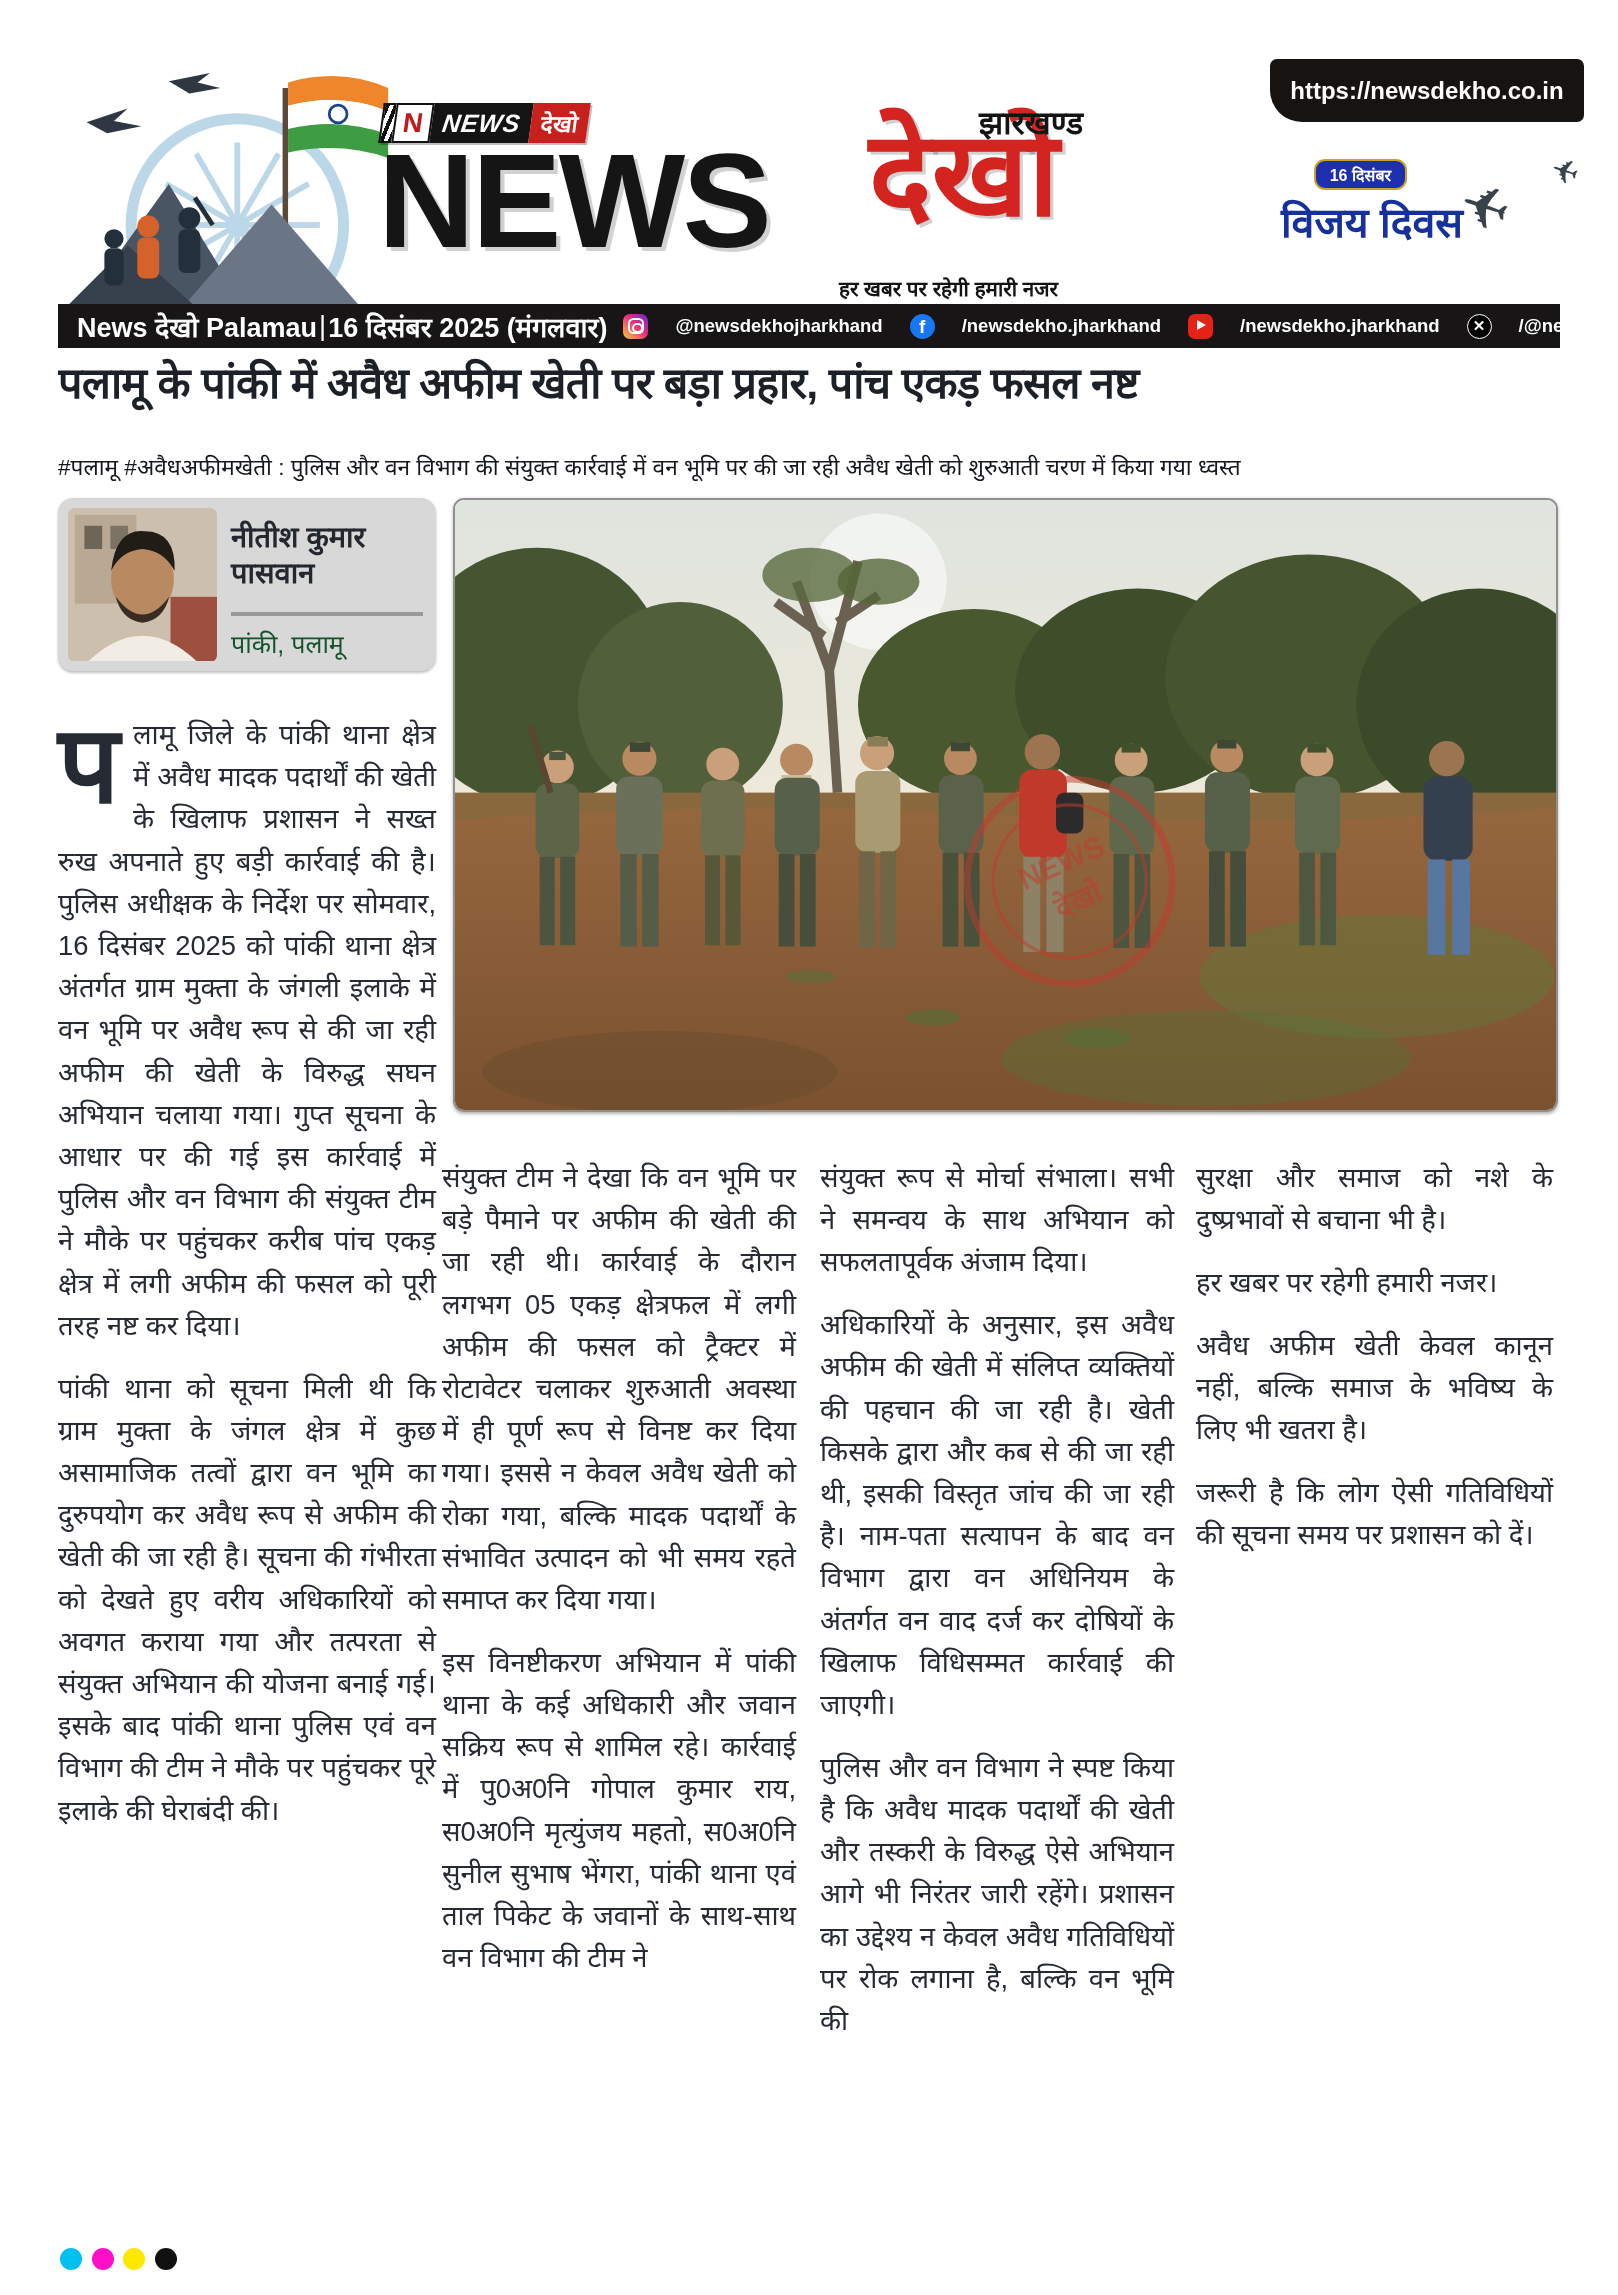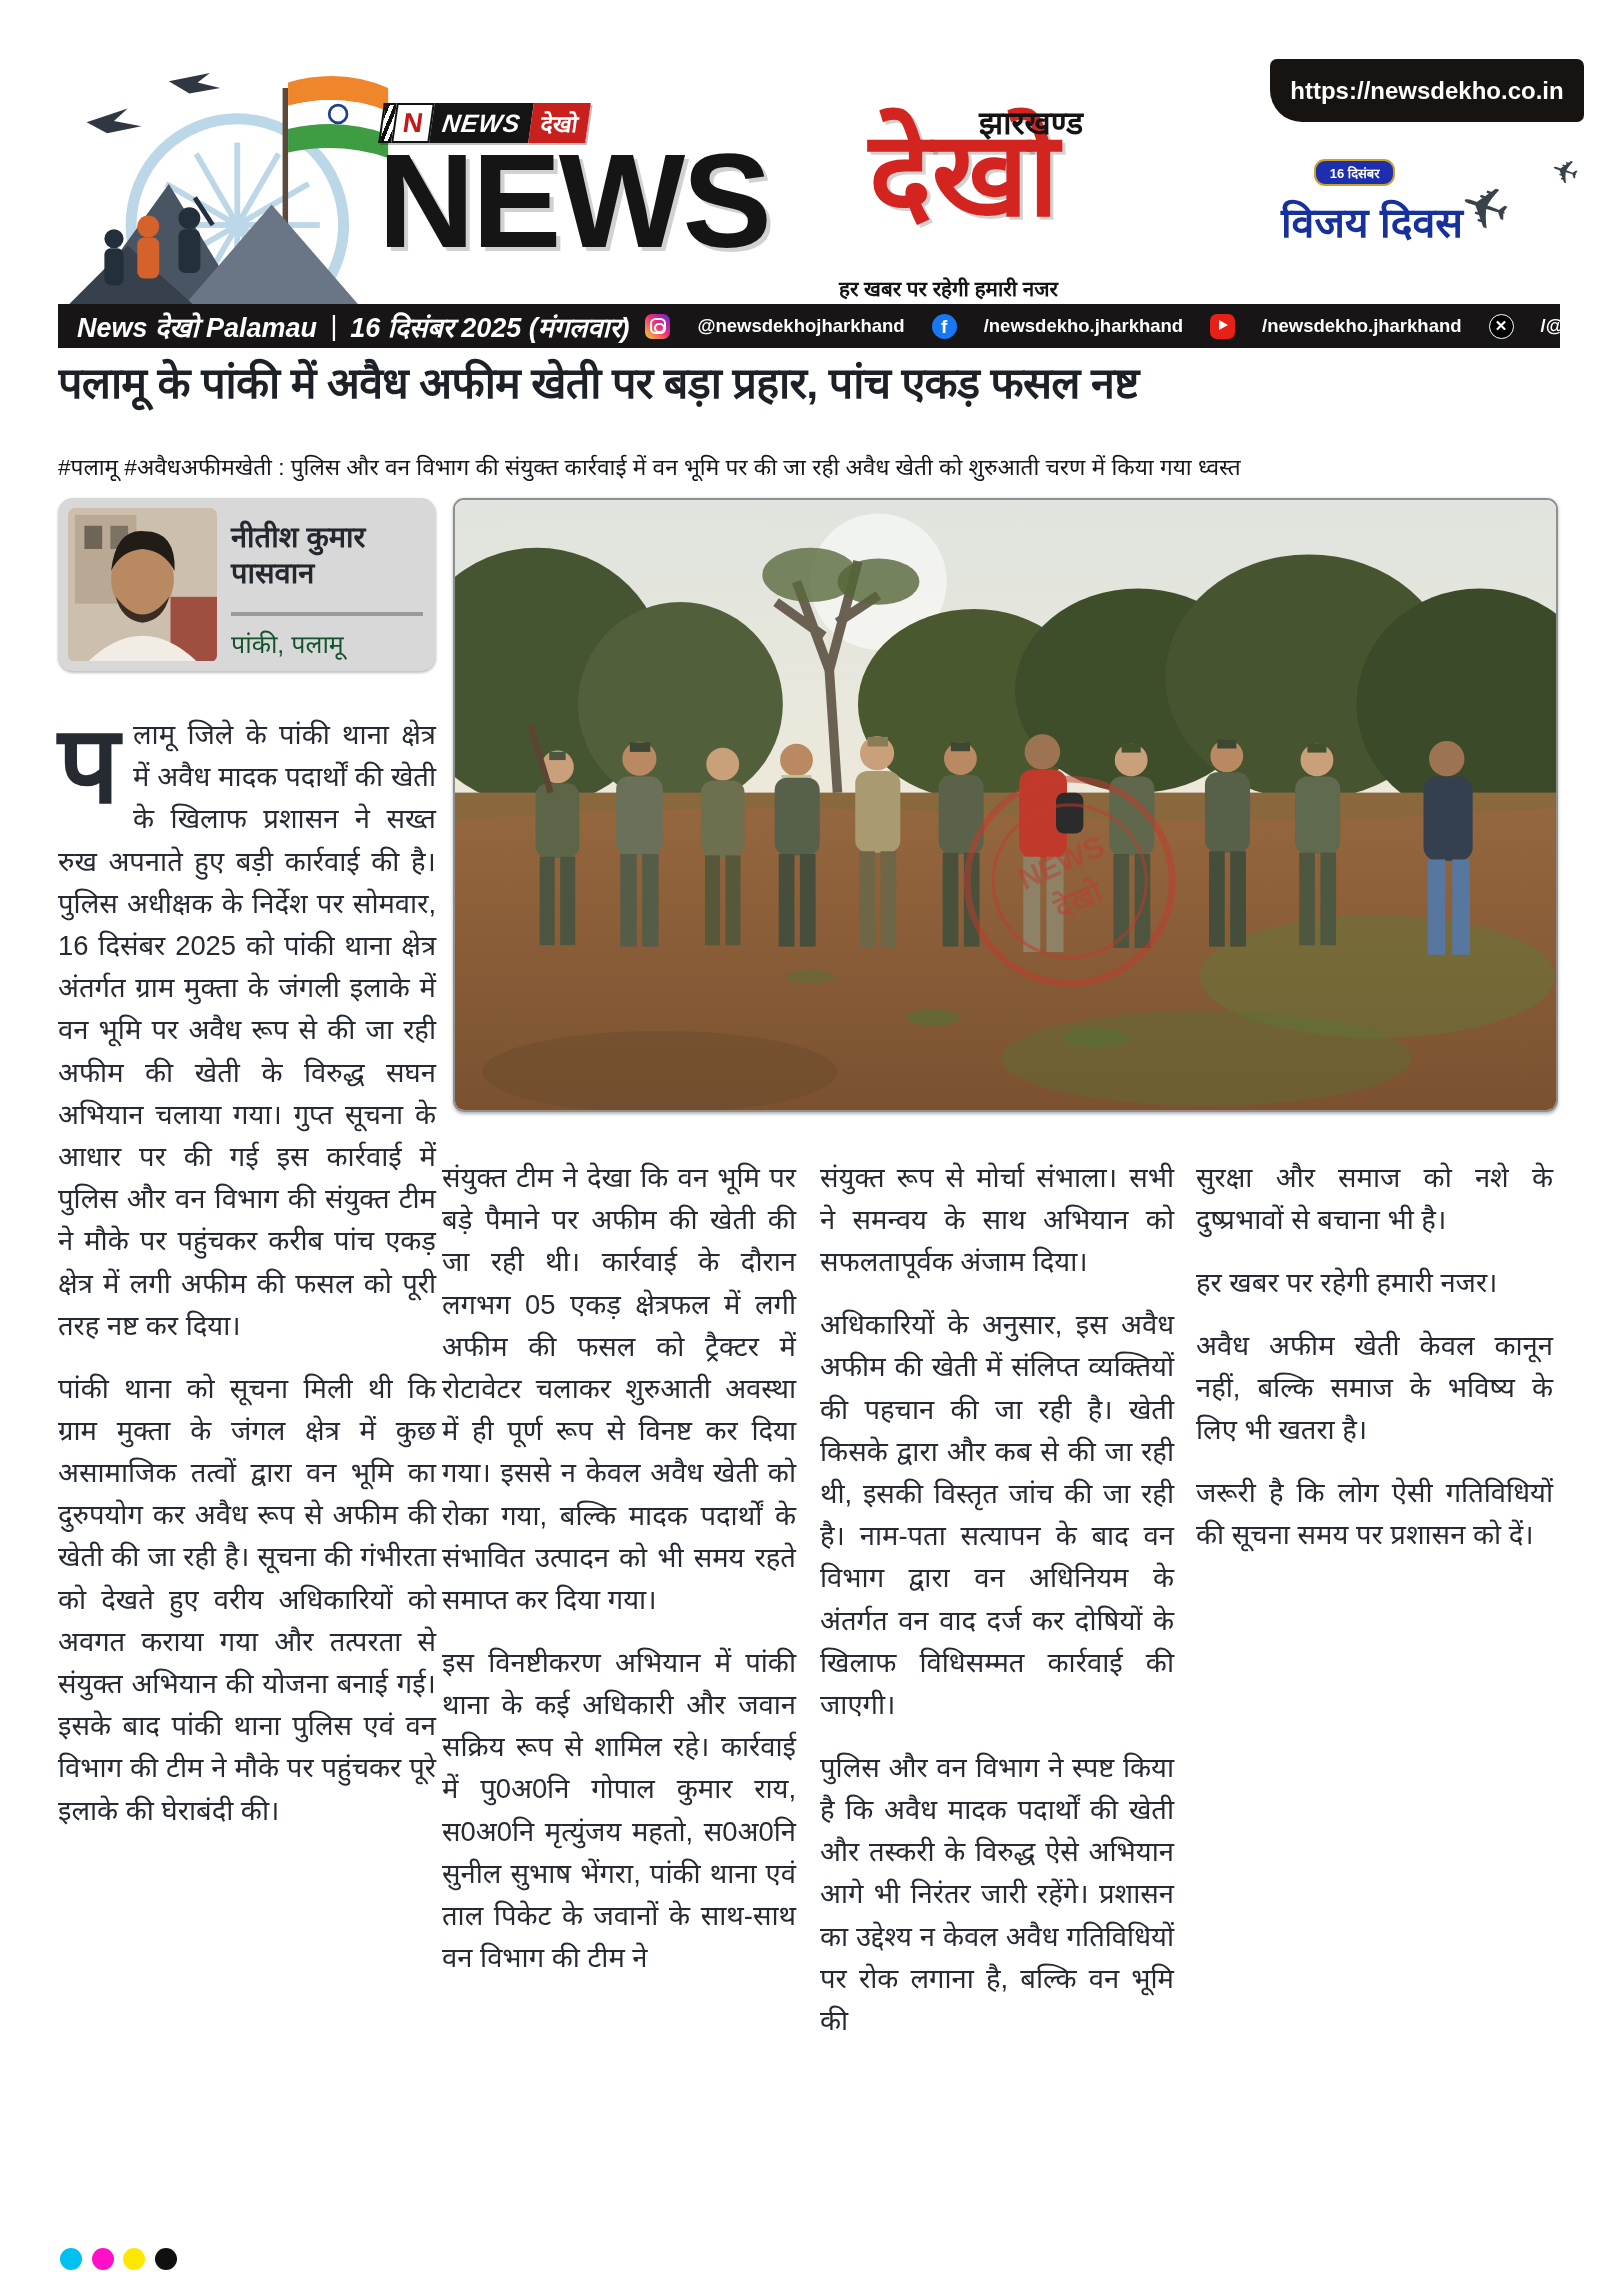--- a/index.html
+++ b/index.html
@@ -21,30 +21,30 @@
   .masthead-news{position:absolute;left:378px;top:134px;font-size:134px;line-height:1;
         font-weight:900;letter-spacing:-2.7px;color:#151515;text-shadow:4.1px 4.1px 0 rgba(0,0,0,.18);}
   .masthead-dekho{position:absolute;left:869px;top:115px;font-size:118px;line-height:1;
         font-weight:900;color:#d32420;text-shadow:3.4px 3.4px 0 rgba(0,0,0,.18);}
   .masthead-state{position:absolute;left:979px;top:100px;font-size:32px;font-weight:800;color:#141414;}
   .masthead-tagline{position:absolute;left:839px;top:274px;font-size:20.6px;font-weight:800;color:#141414;}
   .url-badge{position:absolute;left:1270px;top:59px;width:314px;height:63px;background:#171310;
         border-radius:6.9px 6.9px 6.9px 32px;display:flex;align-items:center;justify-content:center;
         color:#fff;font-weight:800;font-size:24px;}
   .vd-pill{position:absolute;left:1314px;top:159px;background:#1d2fae;border:2.1px solid #c9a227;
-        border-radius:11px;color:#fff;font-weight:800;font-size:13px;padding:2.7px 13.7px;}
+        border-radius:11px;color:#fff;font-weight:800;font-size:16px;padding:2.7px 13.7px;}
   .vd-text{position:absolute;left:1281px;top:193px;font-size:41px;font-weight:900;color:#16309c;}
   .jet{position:absolute;color:#39424b;transform:rotate(18deg) scaleX(-1);}
   .jet.big{left:1460px;top:173px;font-size:59px;}
   .jet.small{left:1551px;top:152px;font-size:33px;}
 
   
   .datebar{position:absolute;left:58px;top:304px;width:1502px;height:44px;background:#171515;
         display:flex;align-items:center;justify-content:space-between;padding:0 19px;box-sizing:border-box;}
-  .datebar-left{display:flex;align-items:center;gap:13px;color:#fff;font-weight:800;font-size:27px;white-space:nowrap;font-style:italic;}
+  .datebar-left{display:flex;align-items:center;gap:2px;color:#fff;font-weight:800;font-size:27px;white-space:nowrap;}
   .datebar-sep{font-weight:400;font-size:27.4px;color:#fff;}
   .socials{display:flex;align-items:center;gap:27px;color:#fff;font-weight:700;font-size:18.5px;white-space:nowrap;padding-left:16px;}
   .soc-ico{display:inline-block;width:25px;height:25px;border-radius:50%;position:relative;vertical-align:middle;}
   .ico-ig{border-radius:6.9px;background:linear-gradient(45deg,#f9ce34,#ee2a7b 55%,#6228d7);}
   .ico-ig::after{content:"";position:absolute;inset:4.8px;border:2.1px solid #fff;border-radius:5.5px;}
   .ico-ig::before{content:"";position:absolute;left:9px;top:9px;width:6.9px;height:6.9px;border:2.1px solid #fff;border-radius:50%;z-index:1;}
   .ico-fb{background:#1877f2;color:#fff;font-weight:900;font-size:19px;text-align:center;line-height:25px;}
   .ico-yt{border-radius:6.9px;background:#e62117;}
   .ico-yt::after{content:"";position:absolute;left:9px;top:6.9px;border-left:9.6px solid #fff;
         border-top:5.5px solid transparent;border-bottom:5.5px solid transparent;}

